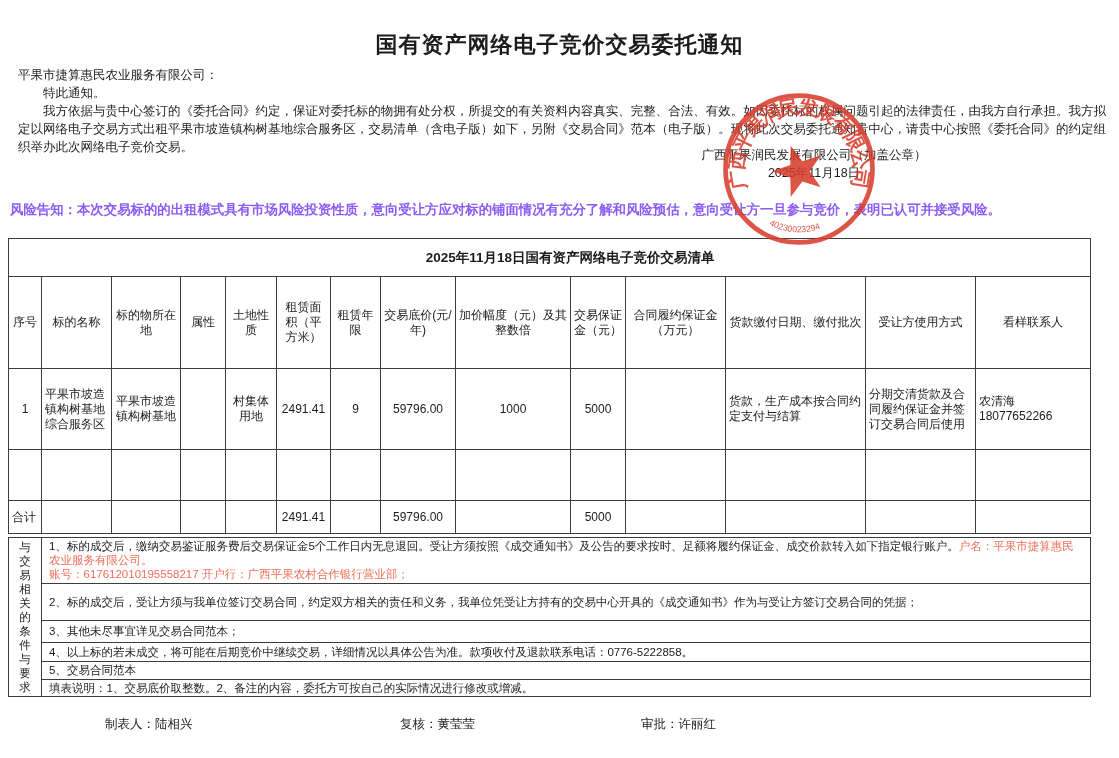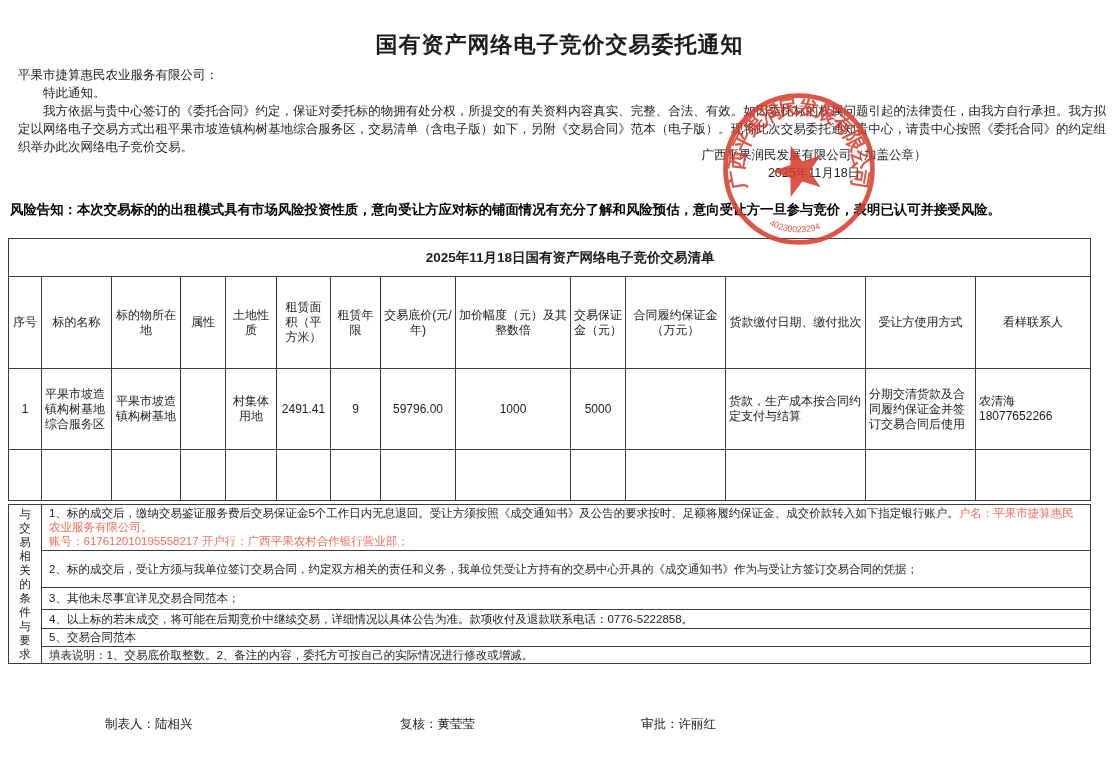--- a/index.html
+++ b/index.html
@@ -24,21 +24,21 @@
   .sig-company {
     position: absolute; top: 147px; left: 700px; width: 228px;
     text-align: center; font-size: 12.5px;
   }
   .sig-date {
     position: absolute; top: 165px; left: 700px; width: 228px;
     text-align: center; font-size: 12.5px;
   }
   .risk-line {
     position: absolute; top: 201px; left: 10px; width: 1105px;
-    font-size: 13.4px; font-weight: bold; color: #000000;
+    font-size: 13.4px; font-weight: bold; color: #8b5cf6;
   }
   .seal {
     position: absolute; top: 90px; left: 720px;
     width: 158px; height: 158px; z-index: 6;
     pointer-events: none;
   }
   .tbl-wrap { position: absolute; top: 238px; left: 8px; width: 1084px; }
   table {
     border-collapse: collapse; table-layout: fixed; width: 1082px;
     font-size: 12px; color: #1c1c1c;
@@ -165,20 +165,36 @@
           <td></td>
           <td></td>
           <td></td>
       <td></td>
           <td></td>
           <td></td>
           <td></td>
           <td></td>
           <td></td>
           <td></td>
+    </tr>
+    <tr class="total-row">
+      <td class="al">合计</td>
+      <td></td>
+      <td></td>
+      <td></td>
+      <td></td>
+      <td>2491.41</td>
+      <td></td>
+      <td>59796.00</td>
+      <td></td>
+      <td>5000</td>
+      <td></td>
+      <td></td>
+      <td></td>
+      <td></td>
     </tr>
   </tbody>
     </table>
 
   <table class="cond-table">
     <colgroup>
         <col style="width:33px">
         <col style="width:1049px">
       </colgroup>
     <tbody>

